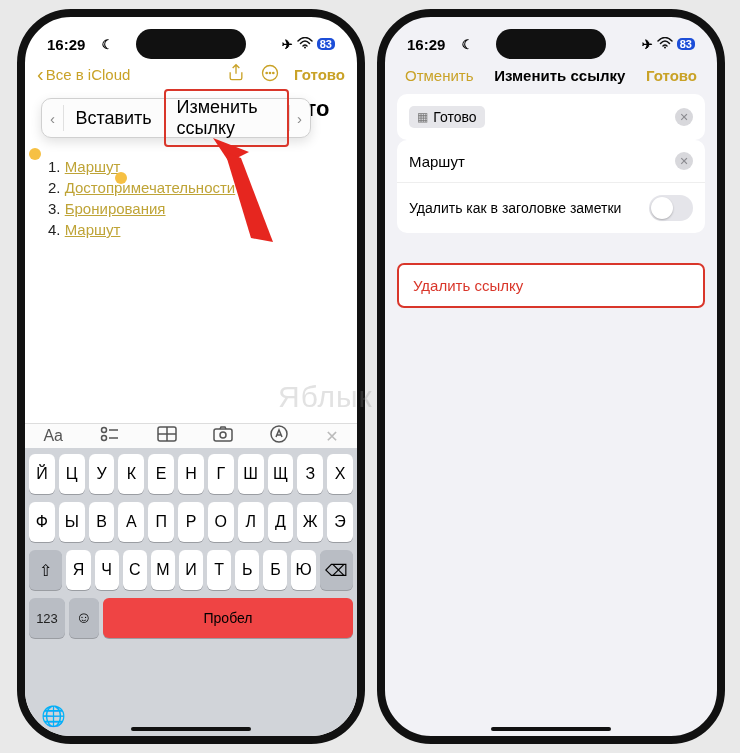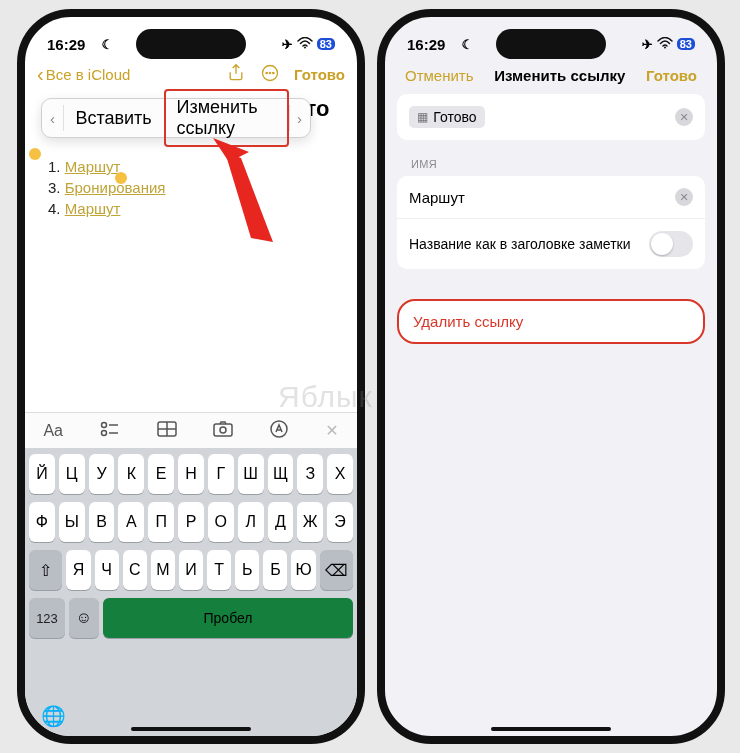--- a/index.html
+++ b/index.html
@@ -37,49 +37,49 @@
   .popup-sep { width:1px; height:26px; background:#e0e0e0; }
   .popup-item { padding:0 12px; font-size:18px; }
   .popup-item.hl { border:2px solid #d9362a; border-radius:4px; padding:6px 10px; }
   .dot { position:absolute; width:12px; height:12px; background:#f6c043; border-radius:50%; z-index:25; }
   .list { margin-top:36px; font-size:15px; list-style:none; }
   .list li { margin:4px 5px; }
   .num { color:#222; }
   .link { color:#bfa437; text-decoration:underline; }
   .arrow-svg { position:absolute; top:44px; left:176px; z-index:40; }
   
-  .kb-toolbar { position:absolute; left:0; right:0; bottom:288px; height:36px; background:#fbfbfb; border-top:1px solid #ddd; display:flex; align-items:center; justify-content:space-around; color:#555; font-size:16px; }
+  .kb-toolbar { position:absolute; left:0; right:0; bottom:288px; height:25px; background:#fbfbfb; border-top:1px solid #ddd; display:flex; align-items:center; justify-content:space-around; color:#555; font-size:16px; }
   .kb { position:absolute; left:0; right:0; bottom:0; height:288px; background:#d1d4d9; padding:6px 4px 0; }
   .kb-row { display:flex; justify-content:center; gap:4px; margin-bottom:8px; }
   .key { background:#fff; border-radius:6px; box-shadow:0 1px 0 #9a9da2; height:40px; display:flex; align-items:center; justify-content:center; font-size:16px; }
   .key.letter { width:26px; }
   .key.shift { width:36px; background:#b9bdc4; }
   .key.backspace { width:36px; background:#b9bdc4; }
   .kb-bottom { display:flex; gap:4px; justify-content:center; }
   .key.num { width:36px; background:#b9bdc4; font-size:13px; }
   .key.emoji { width:30px; background:#b9bdc4; }
-  .key.space { flex:1; background:#15803d; font-size:14px; }
+  .key.space { flex:1; background:#ef4444; font-size:14px; }
   .key.enter { width:64px; background:#b9bdc4; font-size:14px; }
   .globe { position:absolute; bottom:8px; left:16px; color:#555; font-size:20px; }
   .homebar { position:absolute; bottom:5px; left:50%; transform:translateX(-50%); width:120px; height:4px; background:#111; border-radius:3px; }
   
   .r-nav { display:flex; align-items:center; justify-content:space-between; padding:10px 20px; font-size:15px; }
   .r-cancel { color:#c9a227; }
   .r-title { font-weight:600; font-size:15px; }
   .r-done { color:#c9a227; font-weight:600; }
   .section-label { color:#8a8a8f; font-size:11px; text-transform:uppercase; padding:18px 26px 6px; letter-spacing:0.4px; }
   .cell-group { background:#fff; margin:0 12px; border-radius:10px; overflow:hidden; }
   .cell { display:flex; align-items:center; padding:12px 12px; font-size:15px; border-bottom:1px solid #eee; }
   .cell:last-child { border-bottom:none; }
   .chip { background:#e6e6ea; border-radius:5px; padding:3px 8px; font-size:14px; display:flex; align-items:center; gap:5px; }
   .chip-icon { font-size:12px; color:#777; }
   .clear-x { margin-left:auto; width:18px; height:18px; border-radius:50%; background:#d8d8dc; color:#8a8a8f; font-size:11px; display:flex; align-items:center; justify-content:center; }
   .toggle { margin-left:auto; width:44px; height:26px; background:#e5e5ea; border-radius:13px; position:relative; }
   .toggle::after { content:""; position:absolute; top:2px; left:2px; width:22px; height:22px; background:#fff; border-radius:50%; box-shadow:0 1px 2px rgba(0,0,0,0.25); }
-  .delete-group { background:#fff; margin:30px 12px 0; border-radius:18px; border:2px solid #d9362a; }
+  .delete-group { background:#fff; margin:30px 12px 0; border-radius:7px; border:2px solid #d9362a; }
   .delete-cell { padding:12px 14px; color:#d9362a; font-size:15px; }
   .watermark { position:absolute; top:380px; left:278px; font-size:30px; color:rgba(140,140,140,0.25); font-weight:400; z-index:200; letter-spacing:1px; }
   .icon-svg { width:20px; height:20px; stroke:#c9a227; fill:none; stroke-width:1.6; }
 </style>
 </head>
 <body>
 
 <div class="watermark">Яблык</div>
 
 <div class="phone" id="phone-left">
@@ -130,20 +130,21 @@
       <div class="popup-item">Вставить</div>
       <div class="popup-sep"></div>
       <div class="popup-item hl">Изменить ссылку</div>
       <div class="popup-sep"></div>
       <div class="popup-arrow">›</div>
     </div>
     <div class="dot" style="top:54px; left:4px;"></div>
     <div class="dot" style="top:78px; left:90px;"></div>
     <ul class="list">
       <li><span class="num">1.</span> <span class="link">Маршут</span></li>
+      <li><span class="num">2.</span> <span class="link">Достопримечательности</span></li>
       <li><span class="num">3.</span> <span class="link">Бронирования</span></li>
       <li><span class="num">4.</span> <span class="link">Маршут</span></li>
     </ul>
     <svg class="arrow-svg" width="90" height="110">
       <polygon points="12,0 48,14 28,24" fill="#e6261f"></polygon>
       <polygon points="24,14 40,20 72,104 50,100" fill="#e6261f"></polygon>
     </svg>
   </div>
 
   <div class="kb-toolbar">
@@ -239,28 +240,27 @@
   <div class="cell-group">
     <div class="cell">
       <span class="chip">
         <span class="chip-icon">▦</span>
         <span>Готово</span>
       </span>
       <span class="clear-x">✕</span>
     </div>
   </div>
 
-  <div class="section-label">ИМЯ</div>
   <div class="cell-group">
     <div class="cell">
       <span>Маршут</span>
       <span class="clear-x">✕</span>
     </div>
     <div class="cell">
-      <span style="font-size:14px;">Название как в заголовке заметки</span>
+      <span style="font-size:14px;">Удалить как в заголовке заметки</span>
       <div class="toggle"></div>
     </div>
   </div>
 
   <div class="delete-group">
     <div class="delete-cell">Удалить ссылку</div>
   </div>
 
   <div class="homebar"></div>
 </div>

